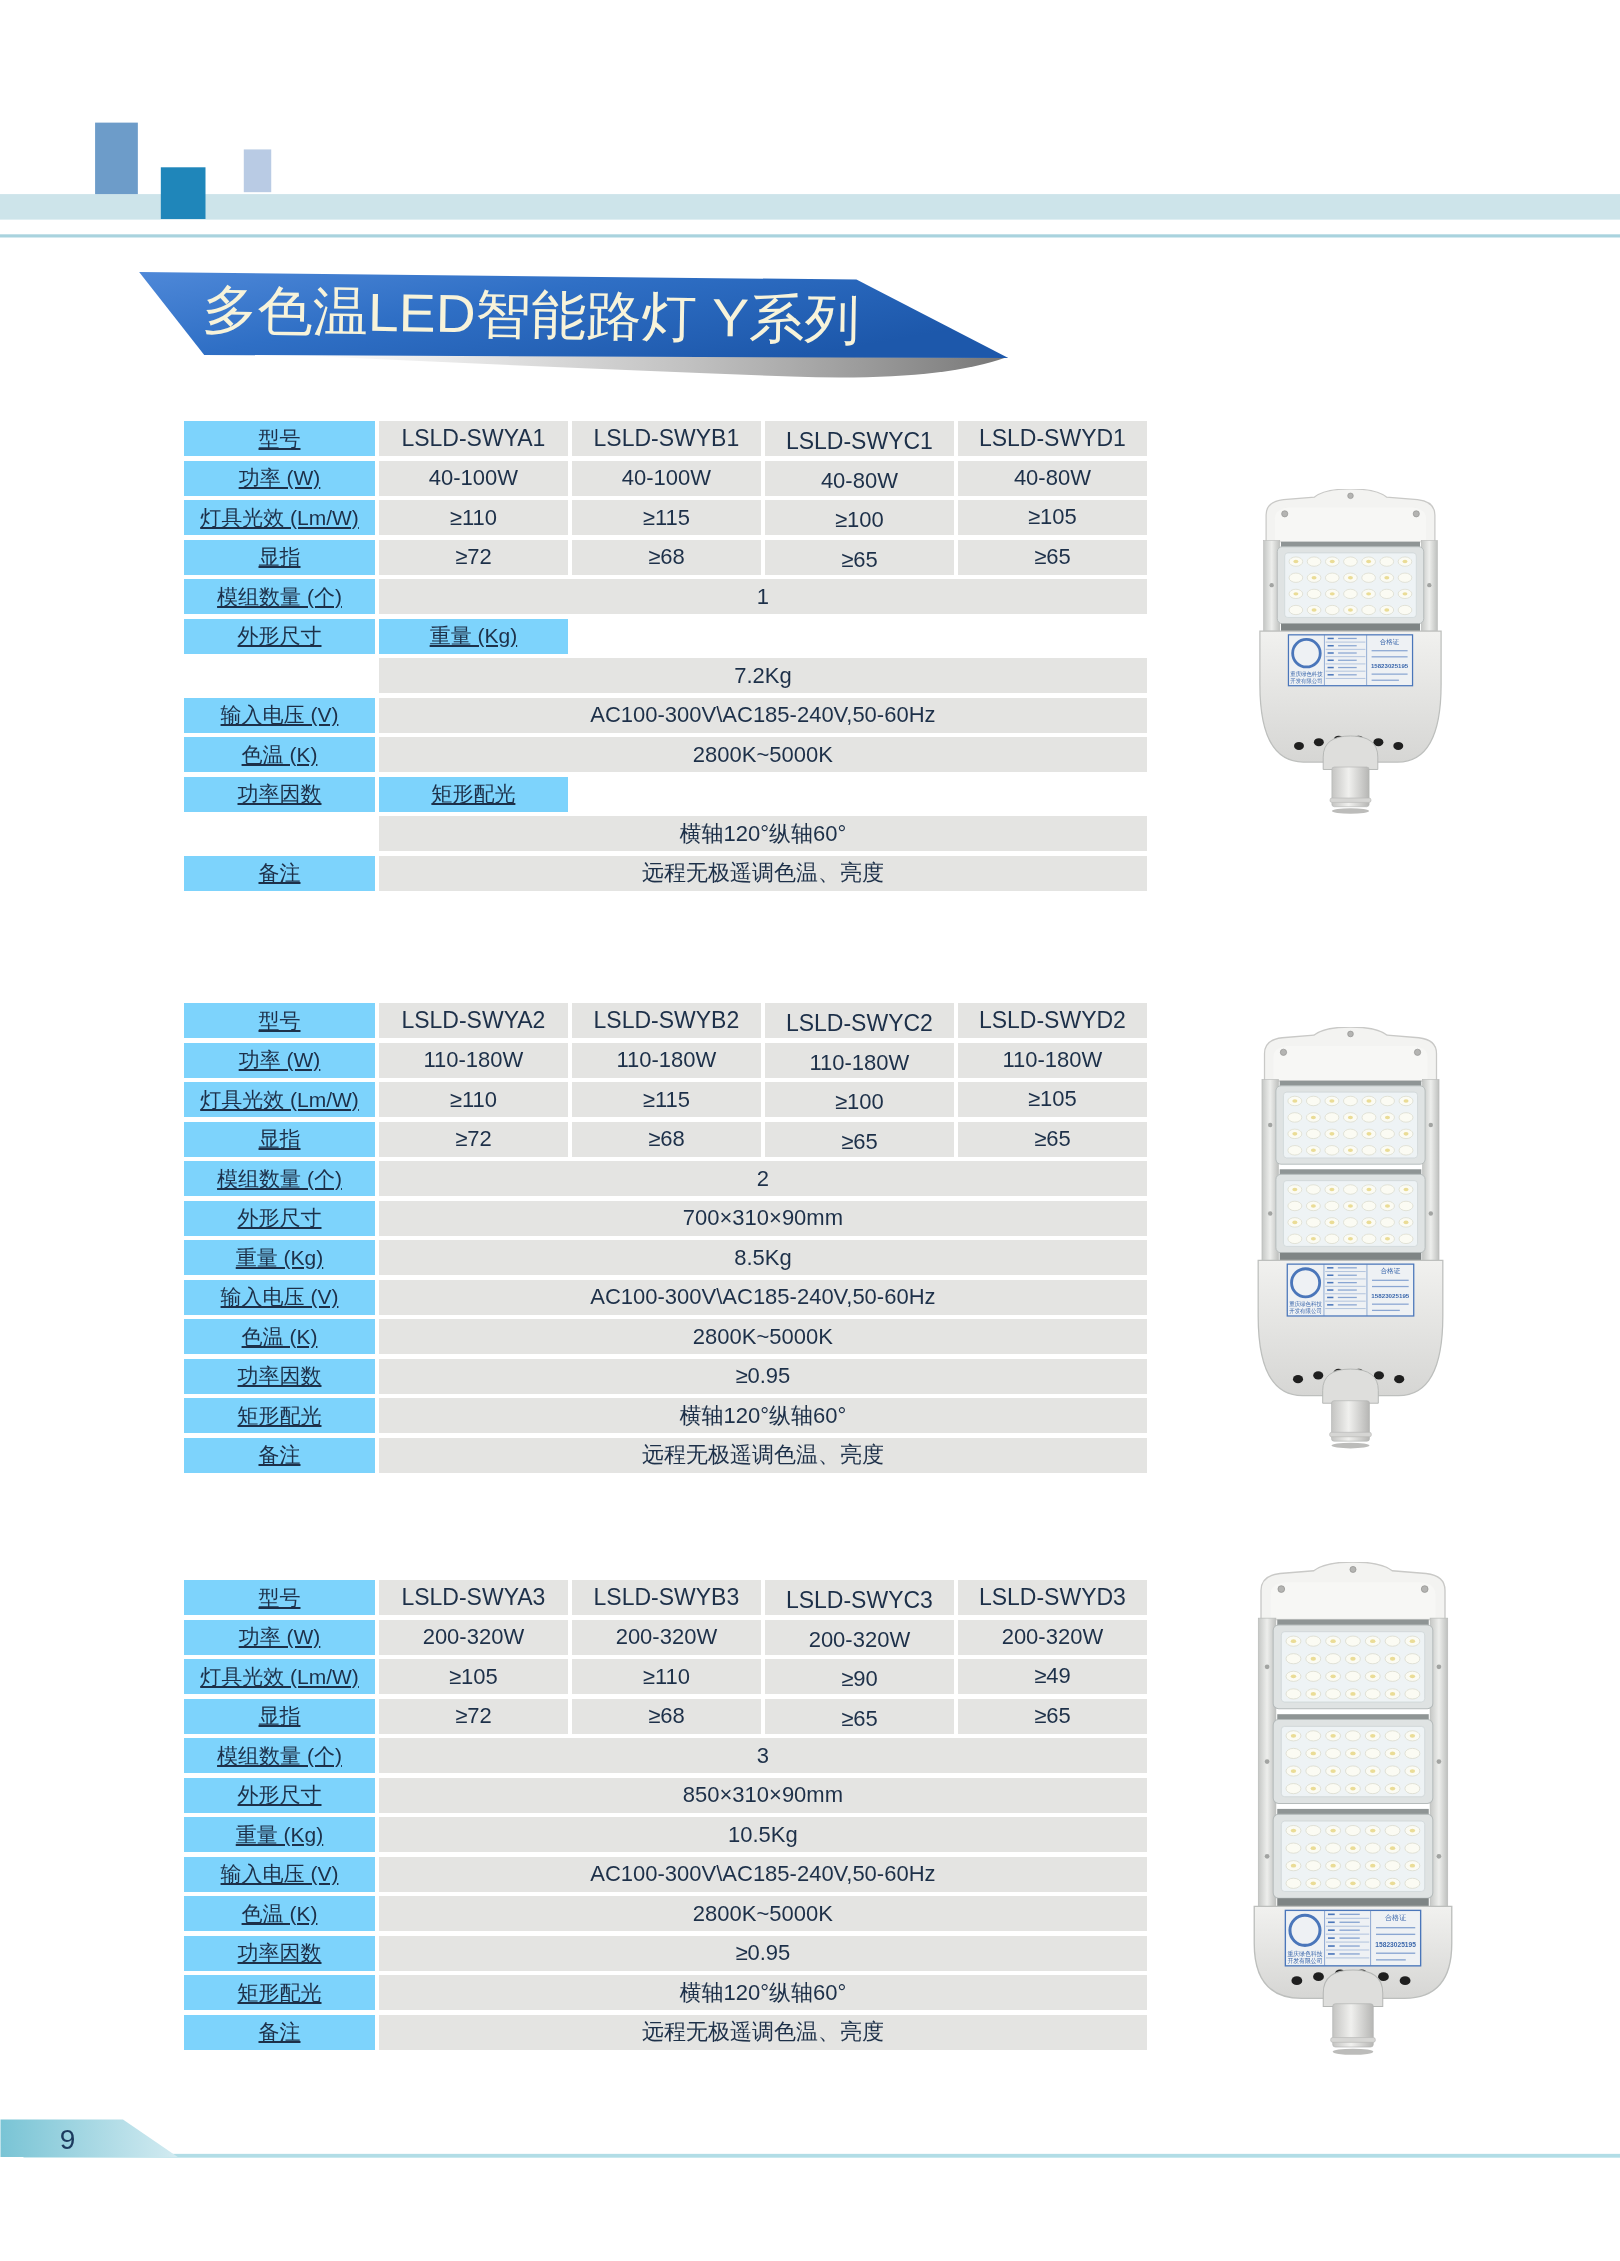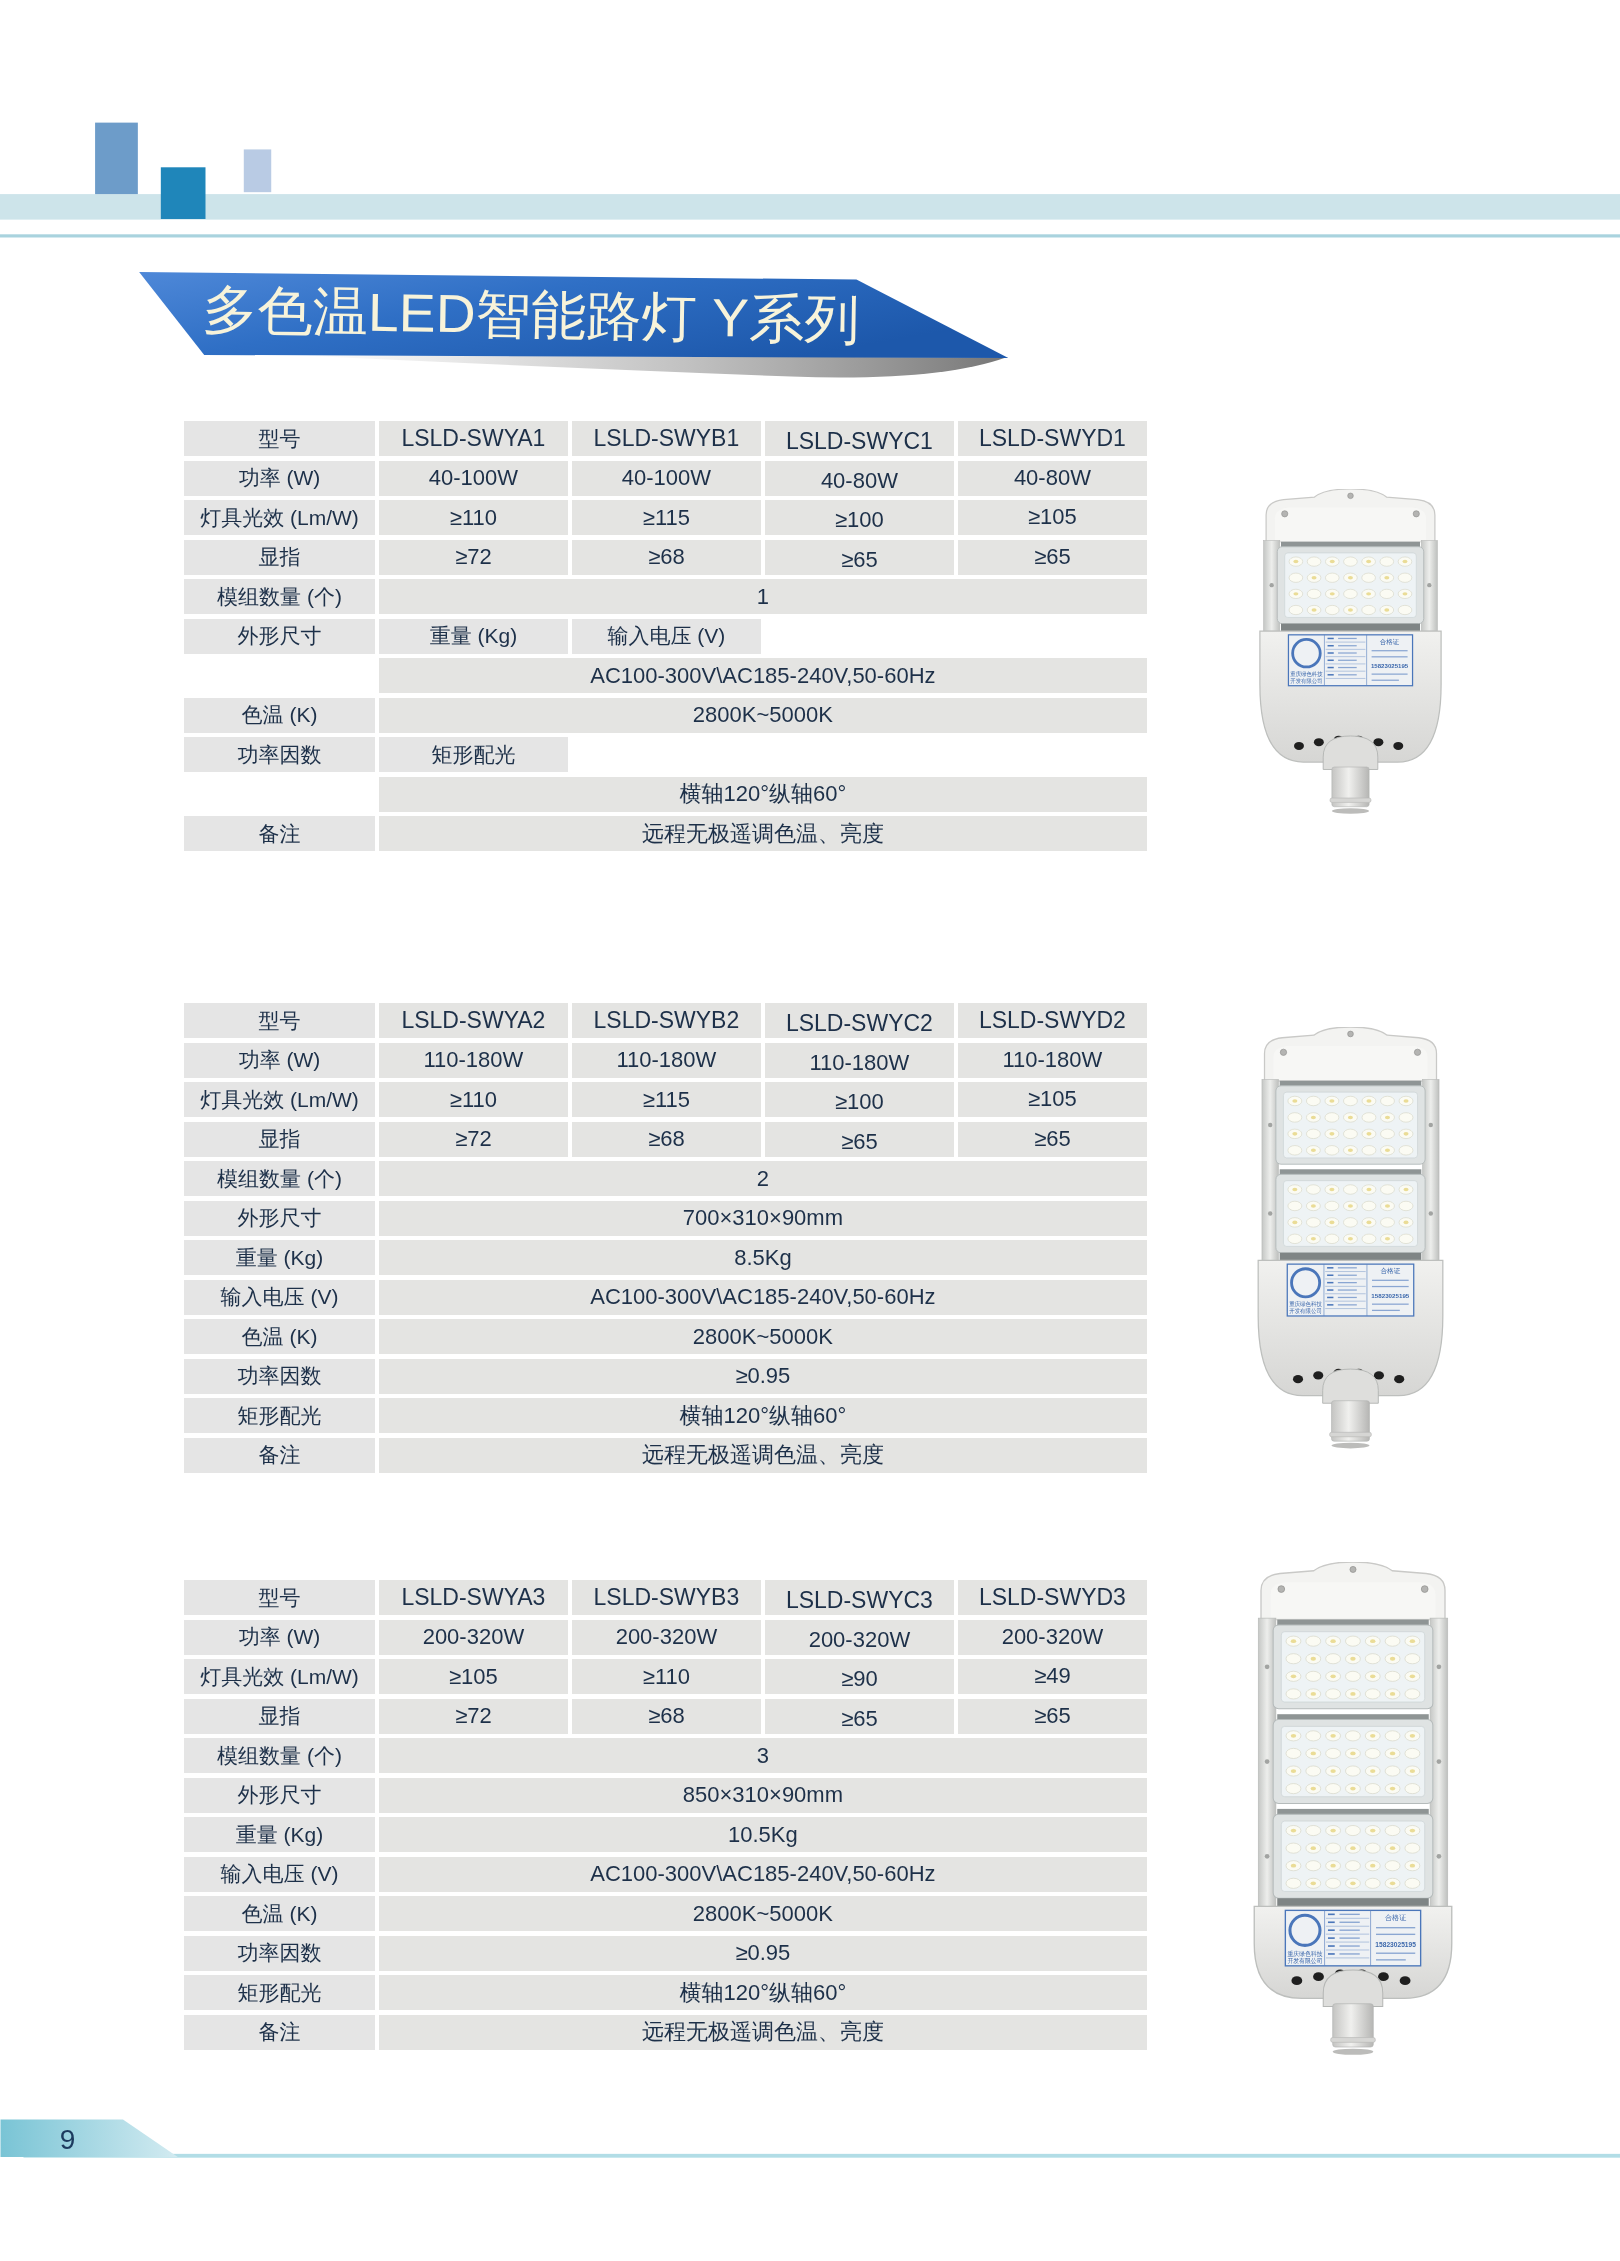--- a/index.html
+++ b/index.html
@@ -9,21 +9,21 @@
 
   .header-art{position:absolute;left:0;top:0;width:1621px;height:415px;}
   .footer-art{position:absolute;left:0;top:2099px;width:1621px;height:162px;}
 
   .spec-table{position:absolute;left:184px;width:963px;display:grid;
       grid-template-columns:191px repeat(4,1fr);column-gap:3.8px;row-gap:4.5px;
       font-size:22px;color:#1d3049;}
   .t1{top:421px;} .t2{top:1003px;} .t3{top:1580px;}
   .cell{height:35px;display:flex;align-items:center;justify-content:center;
         text-align:center;white-space:nowrap;}
-  .lab{background:#e5e5e5;font-size:21px;}
+  .lab{background:#7dd3fc;font-size:21px;text-decoration:underline;}
   .dat{background:#e4e4e2;}
   .merged{grid-column:2/6;}
   .mh{font-size:23px;}
   .cc{padding-top:5px;}   
   .cd{padding-bottom:1px;}
 
   .street-light{position:absolute;}
   #light1{left:1245px;top:489px;width:211px;}
   #light2{left:1243px;top:1027px;width:215px;}
   #light3{left:1238px;top:1562px;width:230px;}
@@ -77,20 +77,21 @@
   <div class="cell lab">显指</div>
   <div class="cell dat">≥72</div>
   <div class="cell dat">≥68</div>
   <div class="cell dat cc">≥65</div>
   <div class="cell dat cd">≥65</div>
 
   <div class="cell lab">模组数量 (个)</div>
   <div class="cell dat merged">1</div>
   <div class="cell lab">外形尺寸</div>
   <div class="cell lab">重量 (Kg)</div>
+  <div class="cell dat merged">7.2Kg</div>
   <div class="cell lab">输入电压 (V)</div>
   <div class="cell dat merged">AC100-300V\AC185-240V,50-60Hz</div>
   <div class="cell lab">色温 (K)</div>
   <div class="cell dat merged">2800K~5000K</div>
   <div class="cell lab">功率因数</div>
   <div class="cell lab">矩形配光</div>
   <div class="cell dat merged">横轴120°纵轴60°</div>
   <div class="cell lab">备注</div>
   <div class="cell dat merged">远程无极遥调色温、亮度</div>
 </div>

